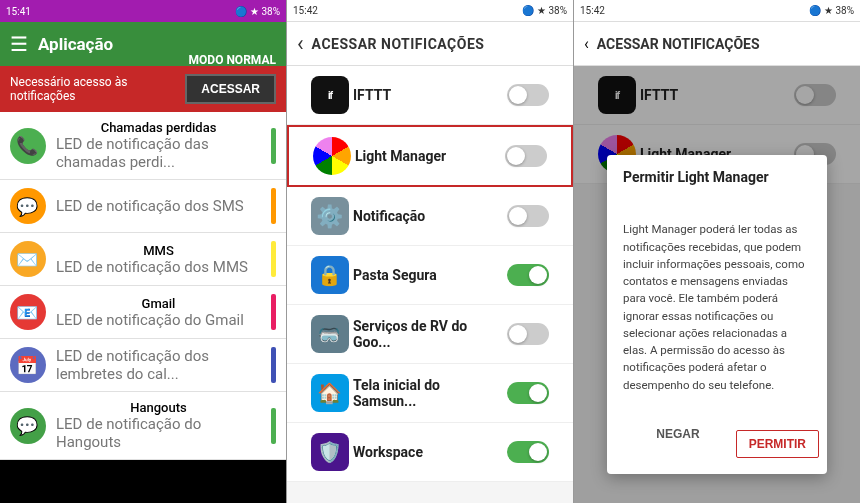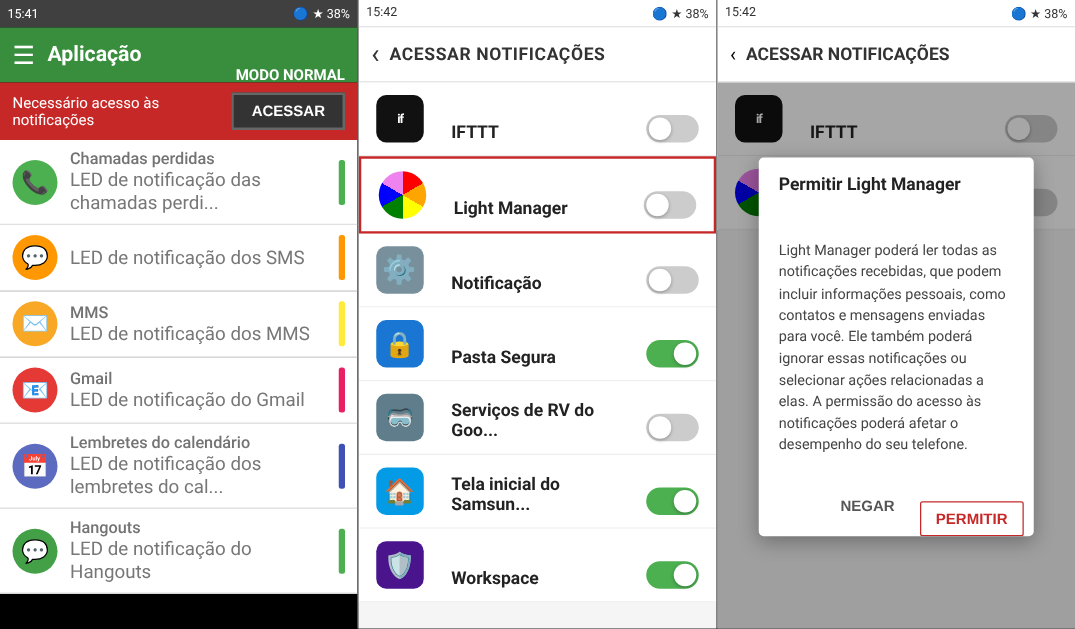--- a/index.html
+++ b/index.html
@@ -15,21 +15,21 @@
     
     .panel {
       flex: 1;
       display: flex;
       flex-direction: column;
       overflow: hidden;
     }
 
     .status-bar {
       height: 22px;
-      background: #404040;
+      background: #a21caf;
       display: flex;
       align-items: center;
       justify-content: space-between;
       padding: 0 6px;
       color: #fff;
       font-size: 10px;
     }
     .status-bar .icons { display: flex; gap: 3px; align-items: center; margin-left: 33px; }
 
     .app-header {
@@ -76,21 +76,21 @@
       height: 36px;
       border-radius: 50%;
       display: flex;
       align-items: center;
       justify-content: center;
       font-size: 18px;
       flex-shrink: 0;
       color: #fff;
     }
     .list-item .item-text { flex: 1; }
-    .list-item .item-title { font-size: 13px; font-weight: 500; color: #737373; }
+    .list-item .item-title { font-size: 13px; font-weight: 500; color: #000000; text-align: center; }
     .list-item .item-sub { font-size: 15px; color: #777; }
     .list-item .color-bar {
       width: 5px;
       height: 36px;
       border-radius: 2px;
     }
 
     
     .panel2 { background: #f5f5f5; }
     .panel2 .status-bar { background: #fff; color: #333; }
@@ -101,25 +101,25 @@
       align-items: center;
       padding: 0 10px;
       gap: 8px;
       border-bottom: 1px solid #ddd;
     }
     .panel2-header .back { font-size: 22px; color: #333; cursor: pointer; }
     .panel2-header .title { font-size: 14px; font-weight: bold; color: #333; letter-spacing: 0.5px; }
 
     .notif-list-item {
       display: flex;
-      align-items: flex-end;
-      padding: 10px 14px;
+      align-items: center;
+      padding: 10px 24px;
       background: #fff;
       border-bottom: 1px solid #eee;
-      gap: 22px;
+      gap: 4px;
     }
     .notif-list-item .app-name { flex: 1; font-size: 14px; color: #222; font-weight: bold; }
 
     
     .toggle {
       width: 42px;
       height: 22px;
       border-radius: 11px;
       position: relative;
       flex-shrink: 0;
@@ -158,21 +158,21 @@
       border-bottom: 1px solid #ddd;
     }
 
     
     .dialog-overlay {
       position: absolute;
       top: 66px;
       left: 0; right: 0; bottom: 0;
       background: rgba(0,0,0,0.35);
       display: flex;
-      align-items: flex-start;
+      align-items: center;
       justify-content: center;
       padding-top: 60px;
     }
     .dialog {
       background: #fff;
       border-radius: 4px;
       width: 220px;
       box-shadow: 0 4px 16px rgba(0,0,0,0.3);
       overflow: hidden;
     }
@@ -185,22 +185,22 @@
     .dialog-body {
       padding: 0 16px 12px;
       font-size: 11.5px;
       color: #444;
       line-height: 1.5;
       margin-top: 28px;
     }
     .dialog-actions {
       display: flex;
       justify-content: flex-end;
-      padding: 4px 8px 0;
-      gap: 8px;
+      padding: 4px 8px 16px;
+      gap: 24px;
     }
     .dialog-btn {
       padding: 6px 12px;
       font-size: 12px;
       font-weight: bold;
       border: none;
       background: transparent;
       cursor: pointer;
       border-radius: 2px;
     }
@@ -358,21 +358,20 @@
     <div class="item-text">
       <div class="item-title">Gmail</div>
       <div class="item-sub">LED de notificação do Gmail</div>
     </div>
     <div class="color-bar" style="background:#e91e63;"></div>
   </div>
 
   <div class="list-item">
     <div class="icon-circle" style="background:#5c6bc0;">📅</div>
     <div class="item-text">
-      <div class="item-title">Lembretes do calendário</div>
       <div class="item-sub">LED de notificação dos lembretes do cal...</div>
     </div>
     <div class="color-bar" style="background:#3f51b5;"></div>
   </div>
 
   <div class="list-item">
     <div class="icon-circle" style="background:#43a047;">💬</div>
     <div class="item-text">
       <div class="item-title">Hangouts</div>
       <div class="item-sub">LED de notificação do Hangouts</div>

